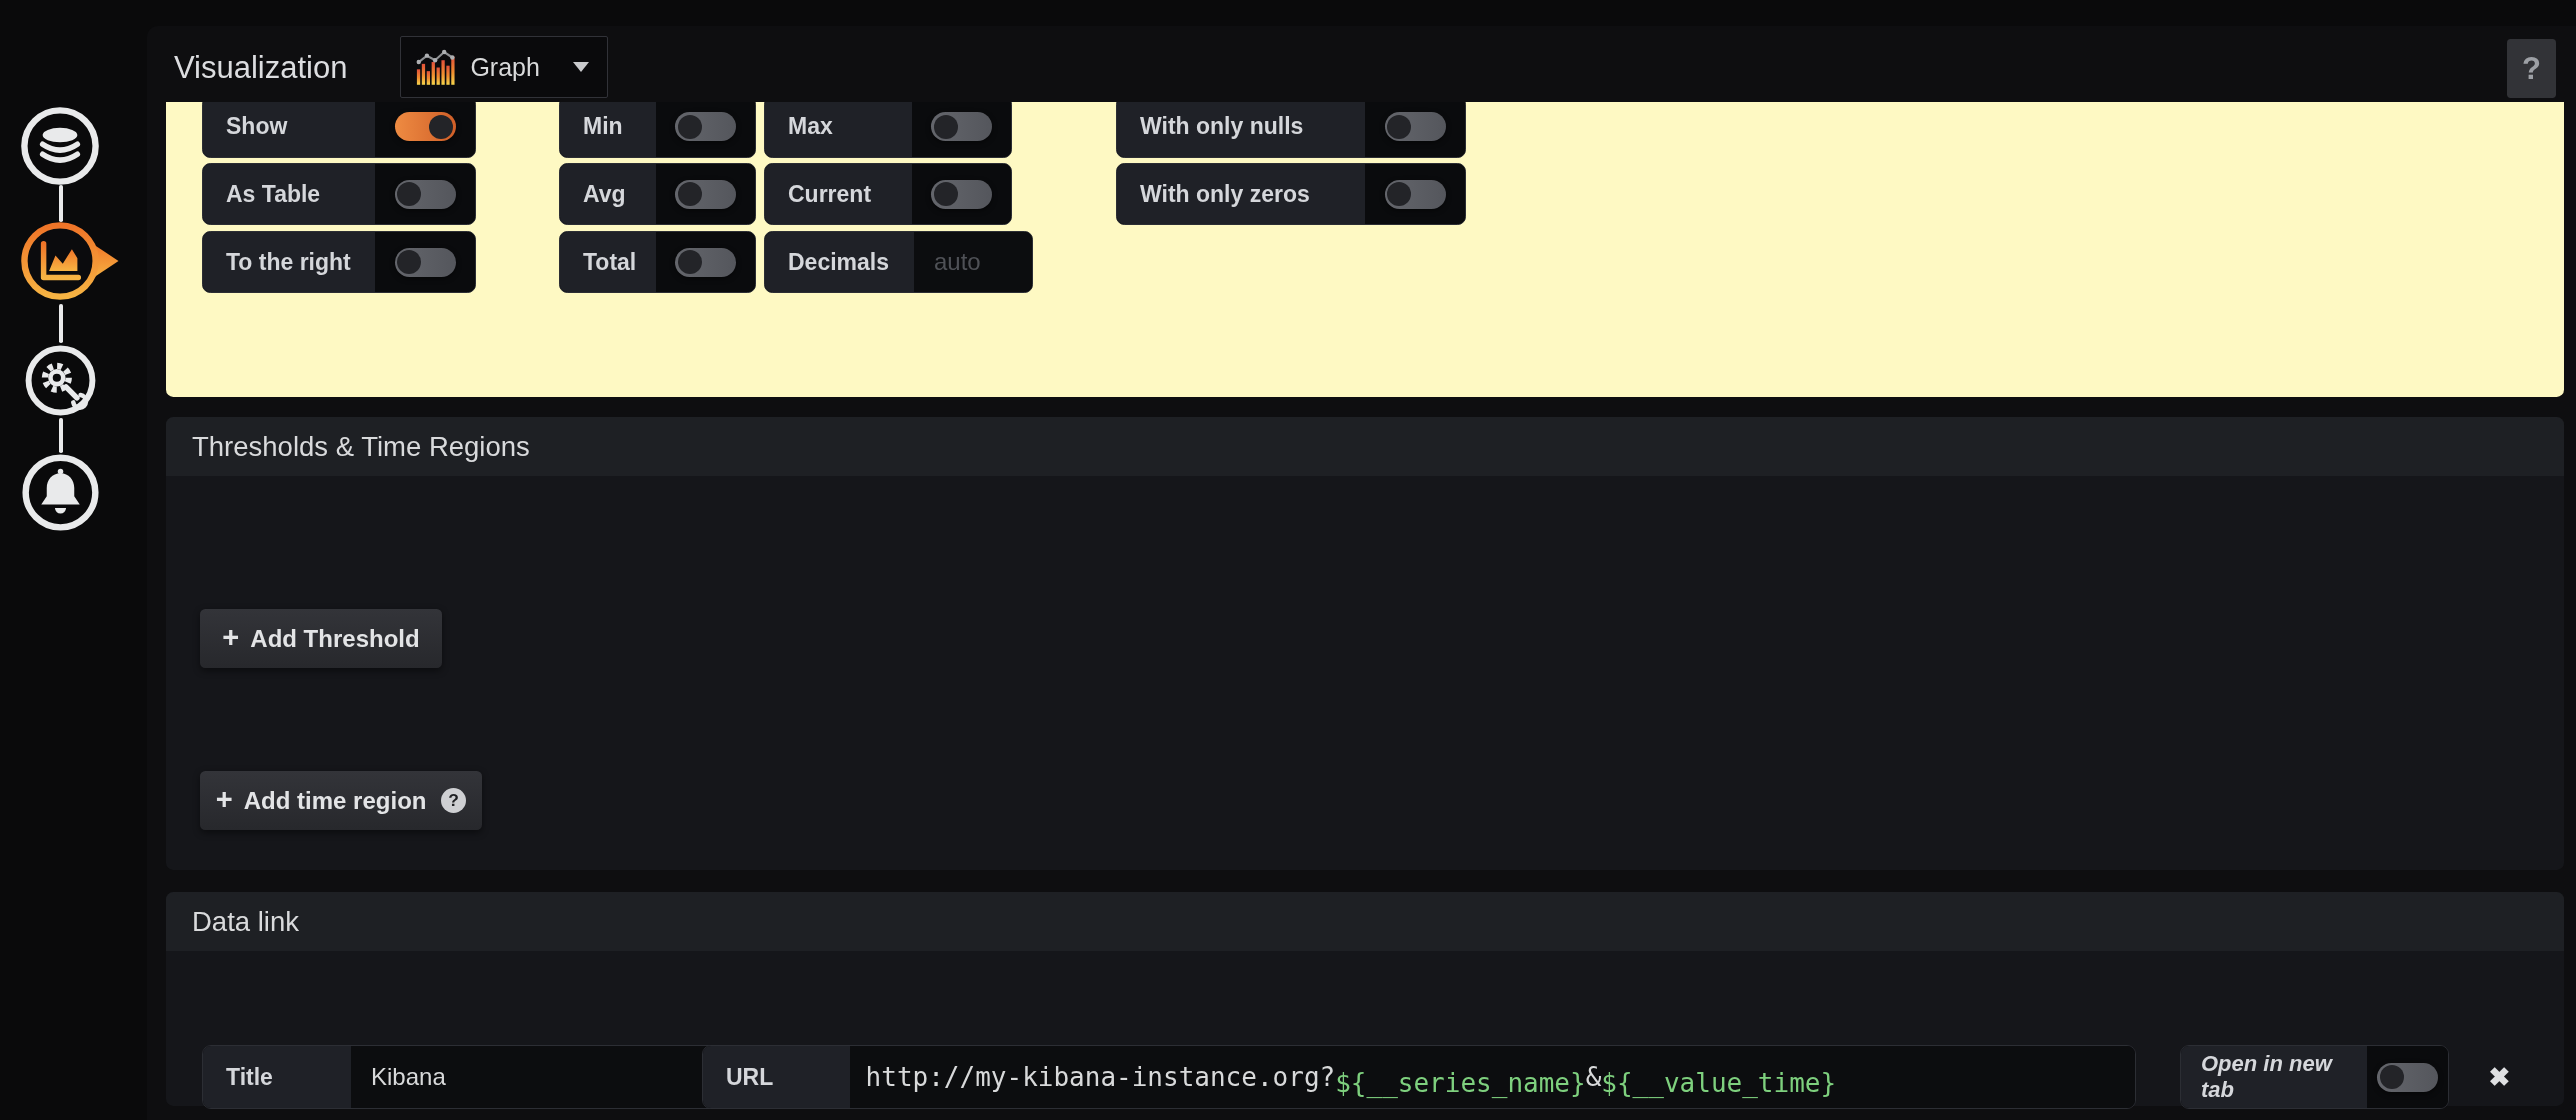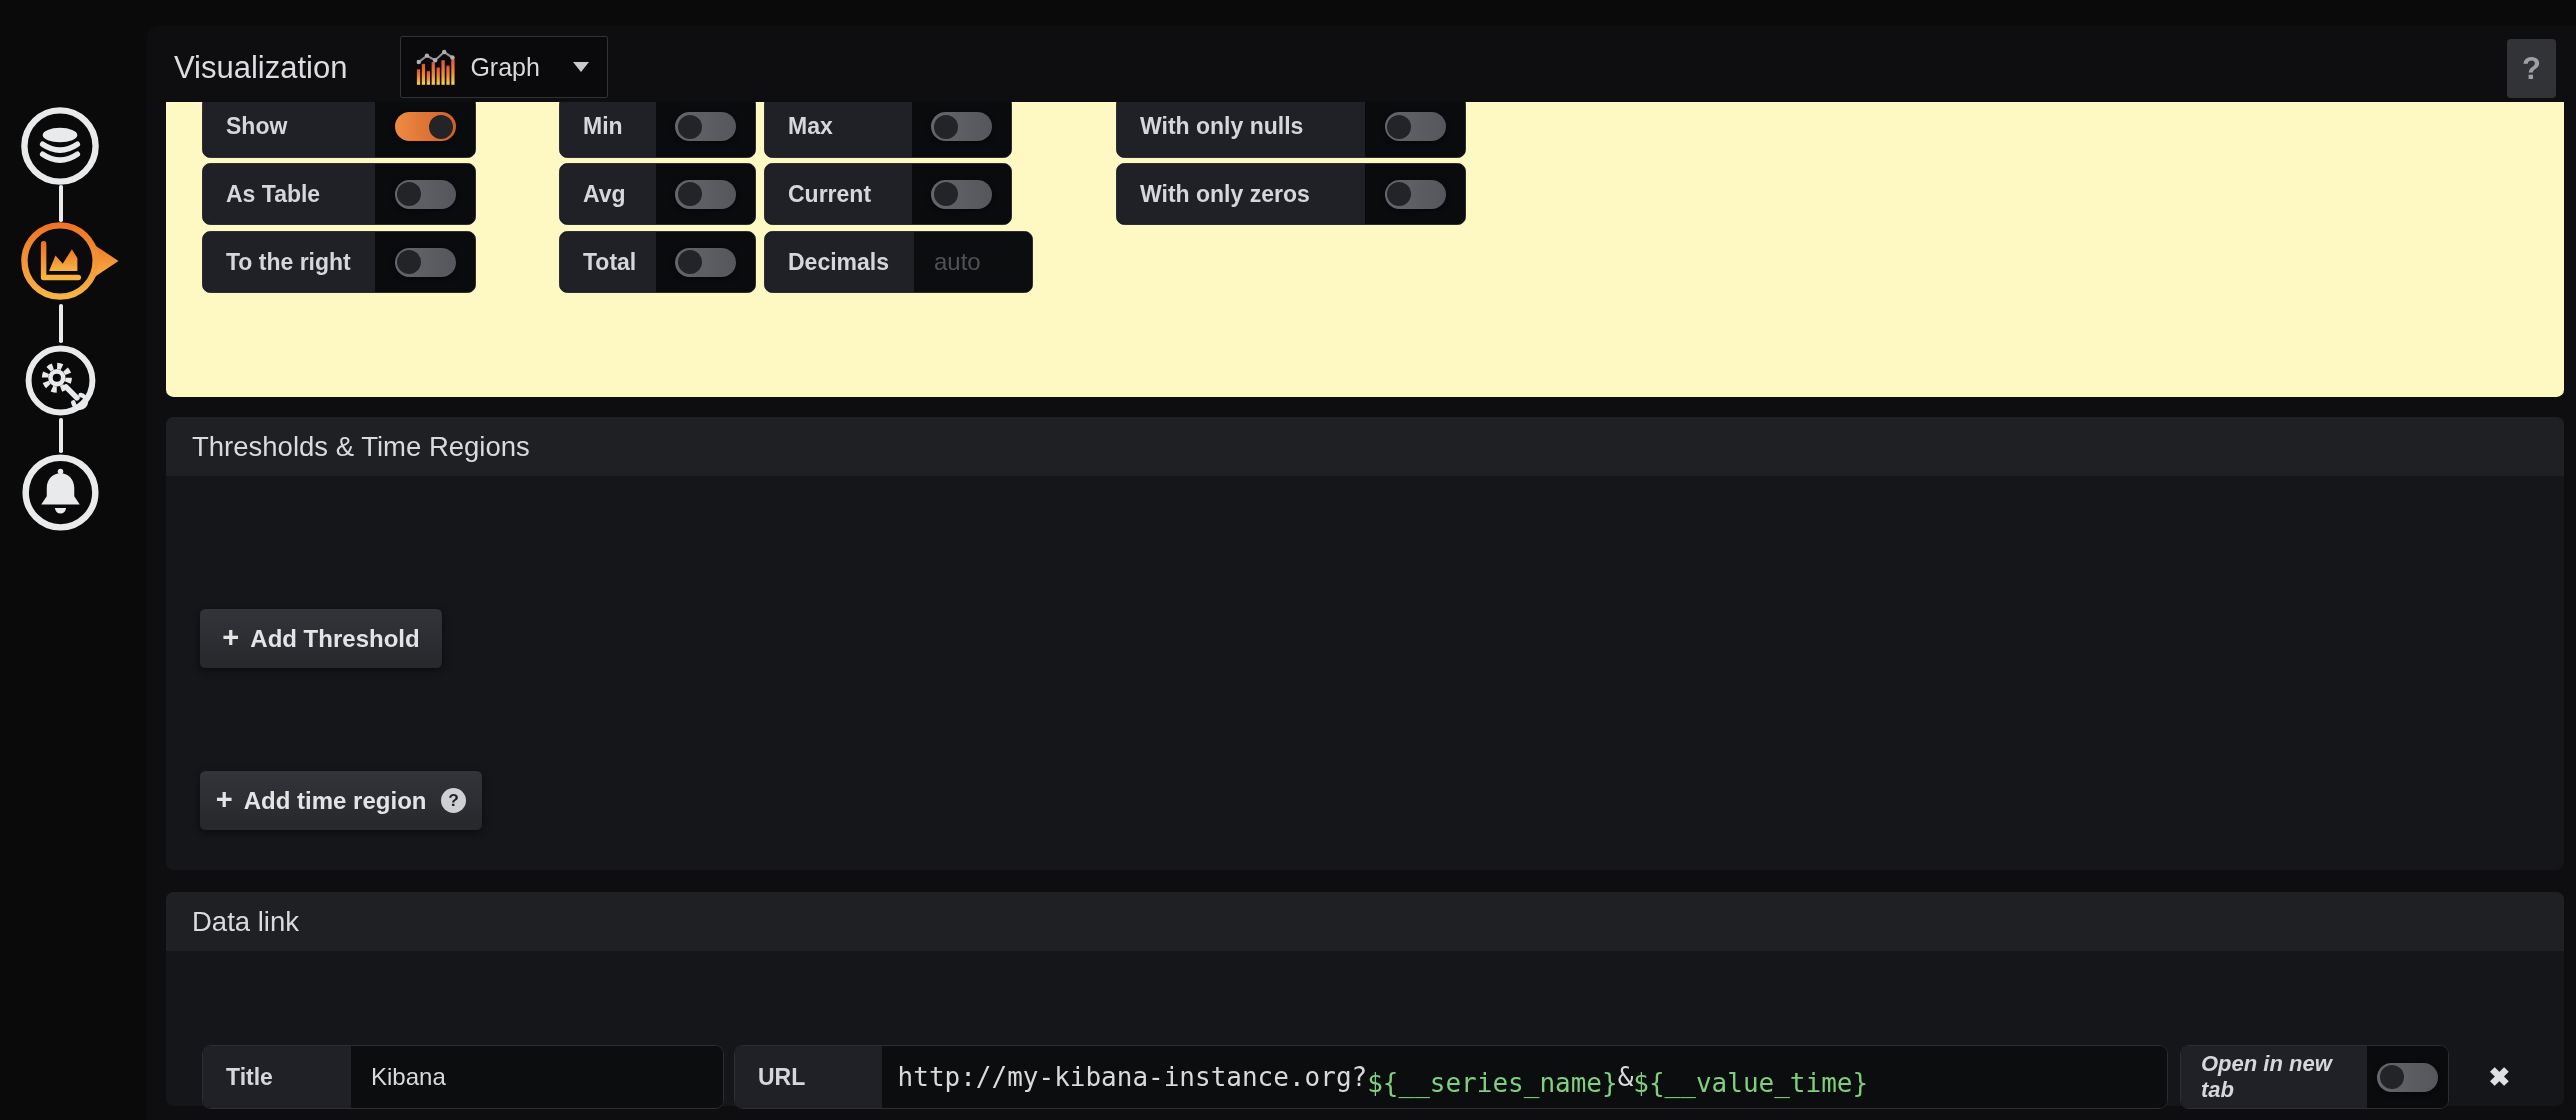--- a/index.html
+++ b/index.html
@@ -62,21 +62,21 @@
   .qcircle{width:25px;height:25px;border-radius:50%;background:#cfd0d3;color:#1e1f22;font-size:17.4px;font-weight:700;
       display:inline-flex;align-items:center;justify-content:center;margin-left:3.7px;}
   #btn-add-threshold{left:34px;top:133px;width:242px;height:59px;}
   #btn-add-timeregion{left:34px;top:295px;width:282px;height:59px;}
   
   .fgroup{position:absolute;top:94px;height:64px;display:flex;border:0.9px solid #2c2e34;border-radius:9px;
       overflow:hidden;background:#0a0b0d;box-sizing:border-box;}
   .fgroup .lbl{background:#1f2127;display:flex;align-items:center;padding-left:23px;font-size:23px;font-weight:700;
       color:#d5d7db;box-sizing:border-box;flex:none;}
   #grp-title{left:36px;width:522px;}   #grp-title .lbl{width:148px;}
-  #grp-url{left:568px;width:1434px;}   #grp-url .lbl{width:147px;}
+  #grp-url{left:536px;width:1434px;}   #grp-url .lbl{width:147px;}
   #grp-newtab{left:2014px;width:269px;font-style:italic;}#grp-newtab .lbl{width:186px;padding-left:20px;font-size:22px;}
   #grp-newtab .ctl{display:flex;align-items:center;justify-content:center;flex:1;background:#0a0b0d;}
   .url-box{flex:1;display:flex;align-items:center;padding-left:15.6px;background:#0c0d0f;
       font-family:"DejaVu Sans Mono",monospace;font-size:26px;color:#d8d9da;white-space:pre;overflow:hidden;}
   .url-box .tvar{color:#7ed07e;margin-top:12px;}
   .close-btn{position:absolute;left:2306px;top:94px;width:55px;height:64px;display:flex;align-items:center;
       justify-content:center;font-size:26px;font-weight:700;color:#dfe0e2;background:transparent;border:none;cursor:pointer;}
 </style>
 </head>
 <body>

